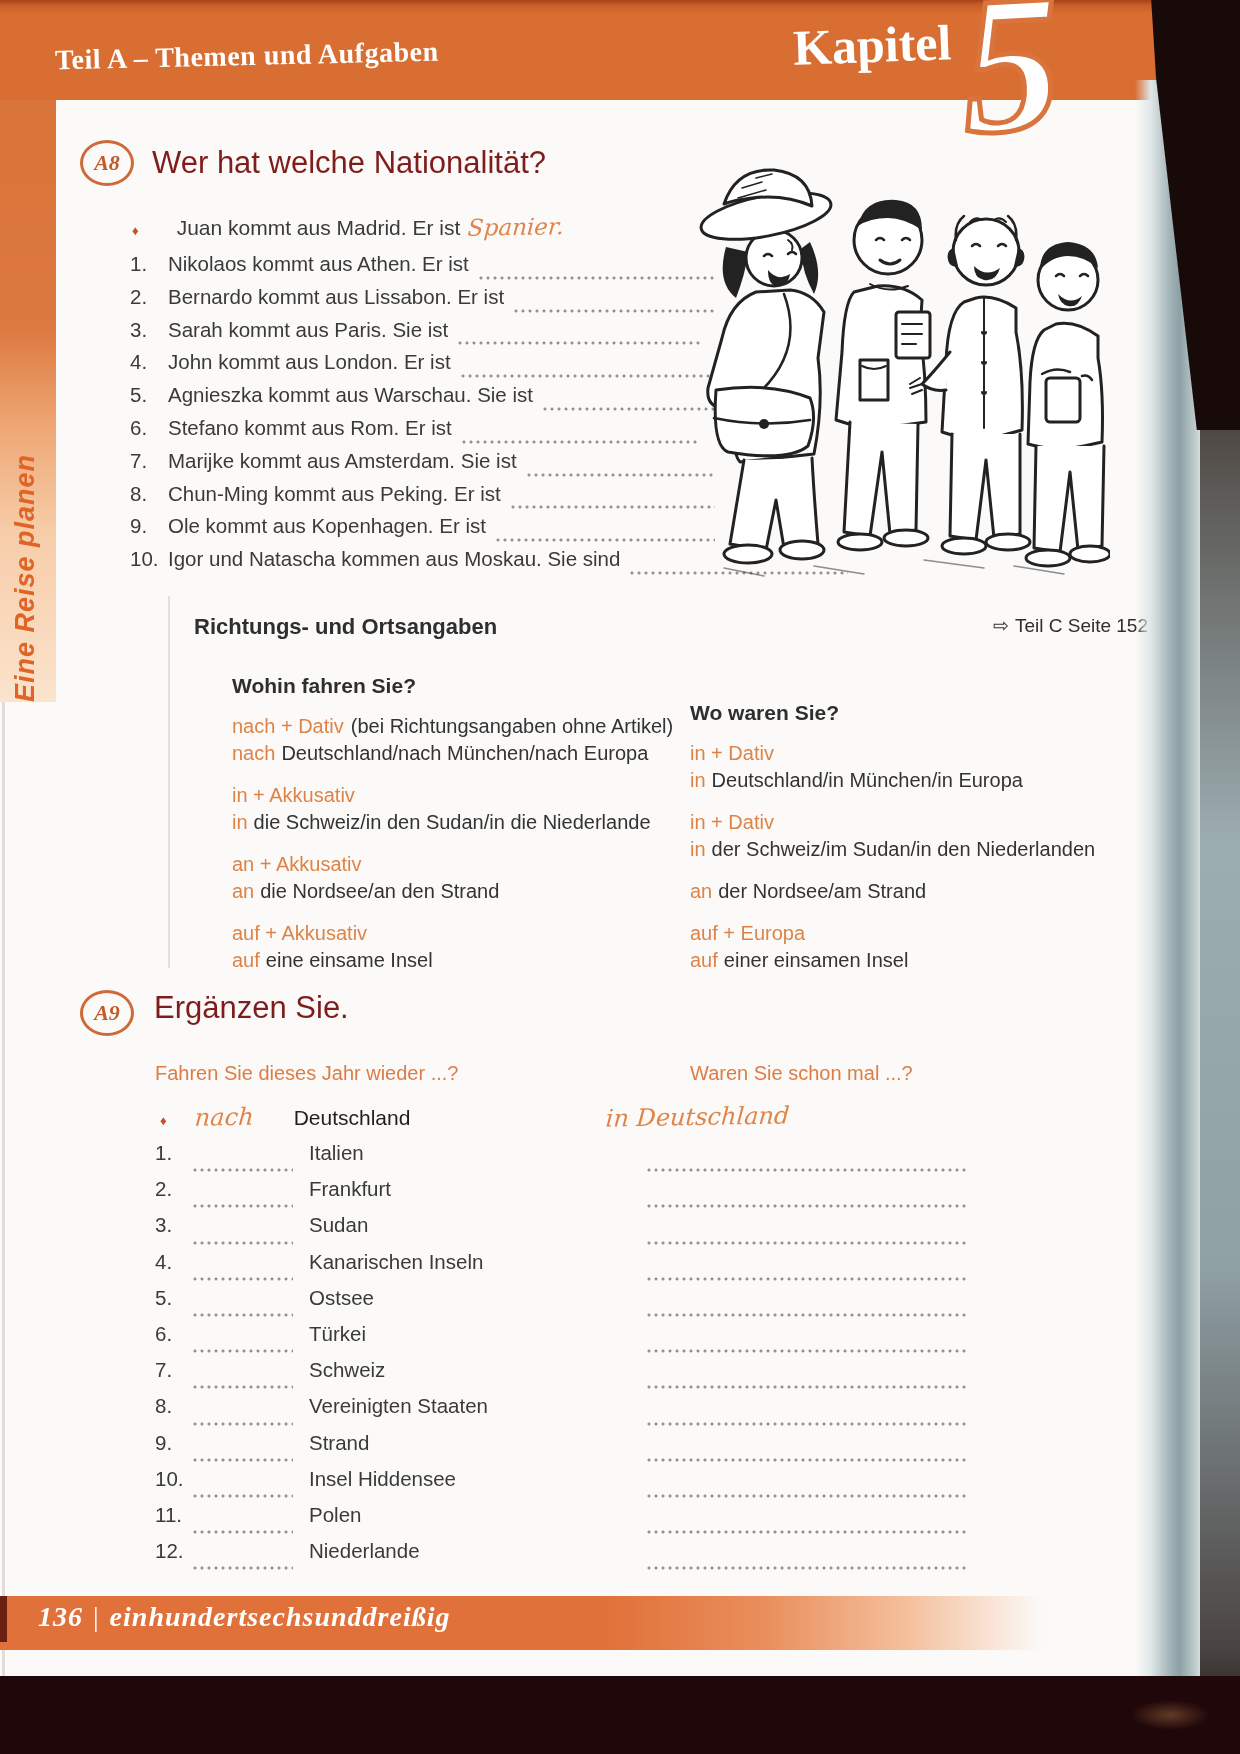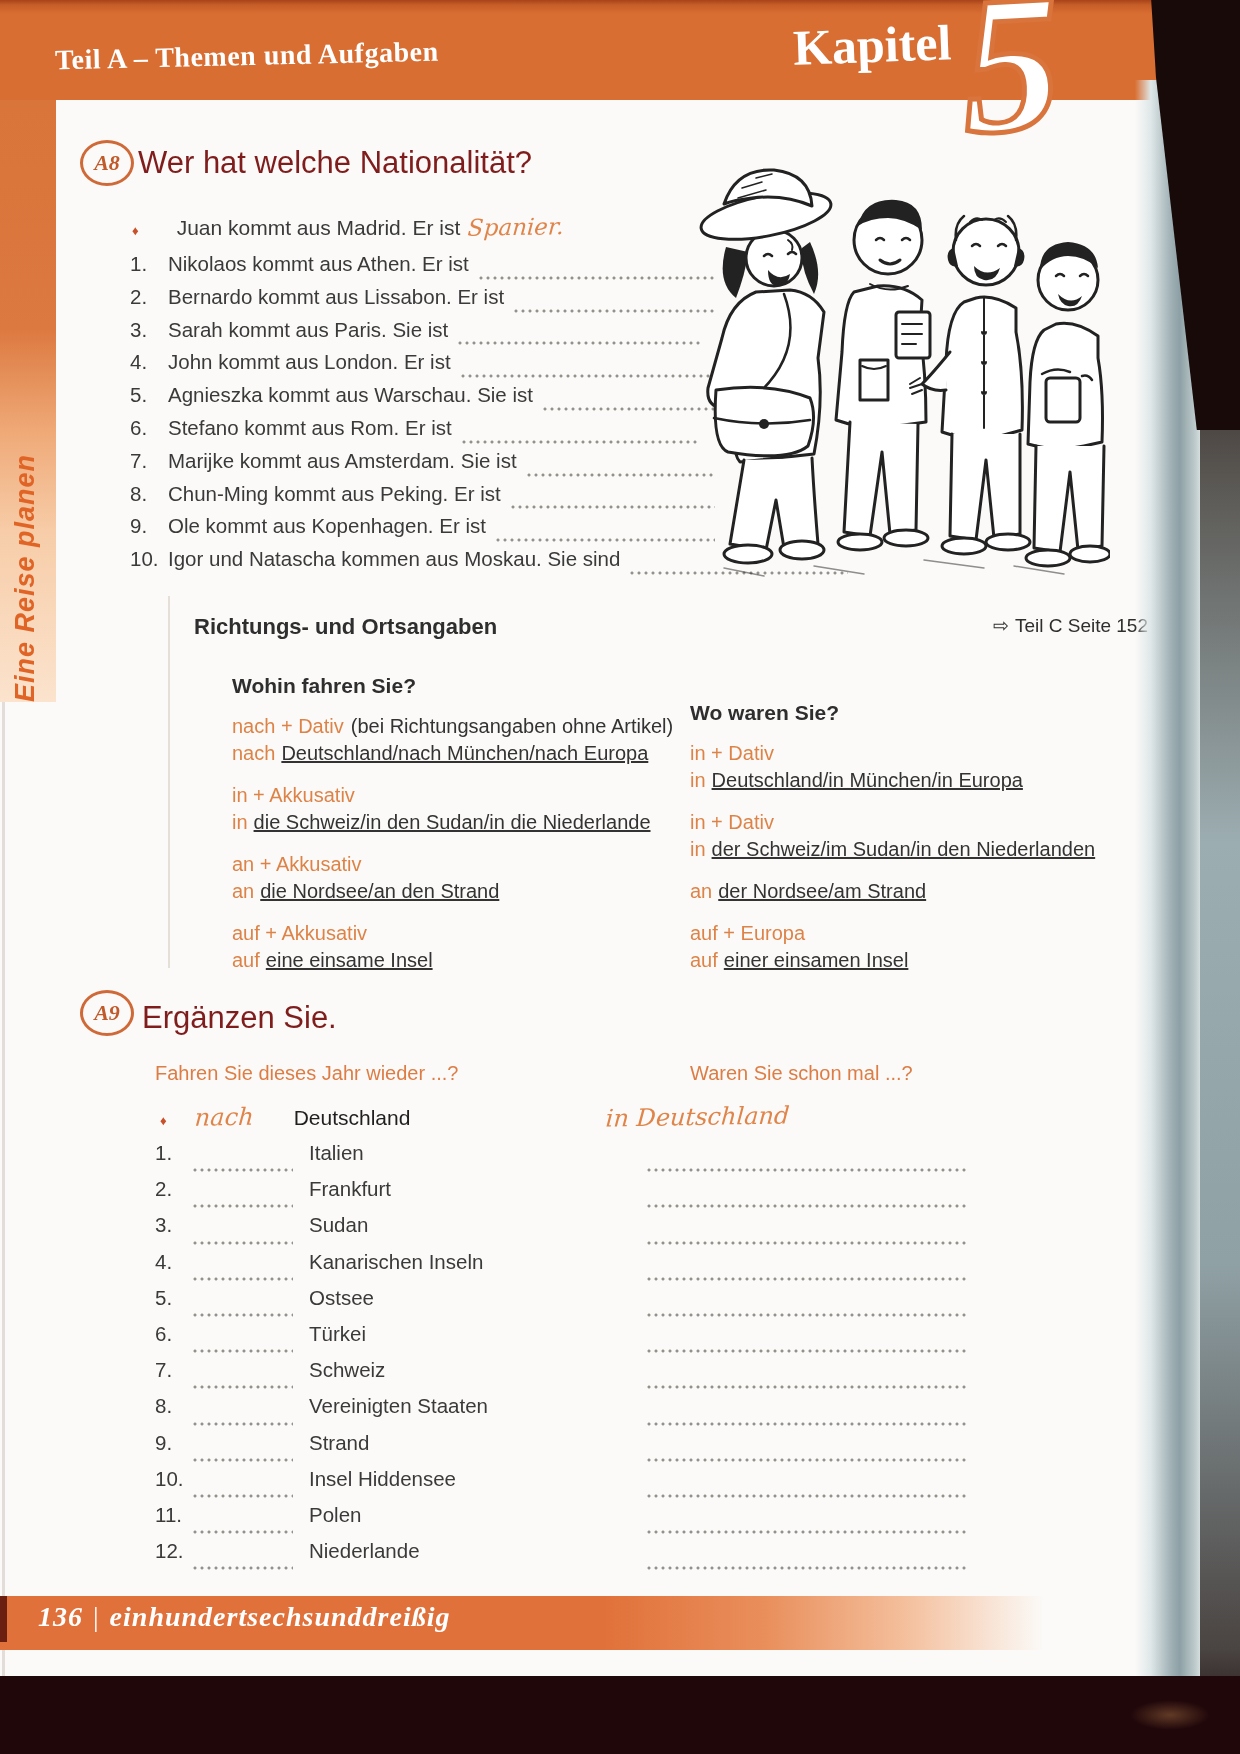--- a/index.html
+++ b/index.html
@@ -46,21 +46,21 @@
   .sect-title{color:#7f1d1d;font-size:31px;font-weight:500;}
   .hand{font-family:"DejaVu Serif",serif;font-style:italic;color:#e0854a;
     display:inline-block;transform:skewX(-5deg) rotate(-1deg);}
   .bullet{color:#c8502a;font-size:13px;}
   .dots{display:inline-block;height:6px;align-self:flex-end;margin-bottom:4px;
     background-image:radial-gradient(circle at 2px 3px,#94908a 1.4px,rgba(0,0,0,0) 1.7px);
     background-size:7px 6px;background-repeat:repeat-x;}
 
   
   .a8{position:absolute;left:80px;top:140px;width:1080px;}
-  .a8-head{display:flex;align-items:center;gap:4px;}
+  .a8-head{display:flex;align-items:center;gap:18px;}
   .a8-example{display:flex;align-items:baseline;margin:28px 0 0 52px;font-size:21px;}
   .a8-example .bullet{margin-right:38px;}
   .a8-example .hand{font-size:23px;margin-left:8px;}
   .a8-list{margin:12px 0 0 50px;}
   .a8-row{display:flex;align-items:baseline;height:32.8px;font-size:20.5px;width:585px;}
   .a8-row .num{width:38px;}
   .a8-row .fill{flex:1;margin-left:10px;}
   .a8-row.wide{width:718px;}
 
   
@@ -74,25 +74,25 @@
   .gbox-ref{font-size:19px;color:#2e2e2e;}
   .gbox-ref .arr{margin-right:6px;}
   .g-cols{display:flex;padding:34px 0 0 62px;align-items:flex-end;}
   .g-col-left{width:458px;}
   .g-col-right{flex:1;}
   .g-colhead{font-weight:bold;font-size:21px;color:#2e2e2e;margin-bottom:4px;}
   .g-group{margin-top:15px;line-height:27px;font-size:20px;}
   .g-rule{color:#dd8347;}
   .g-note{color:#333;margin-left:7px;}
   .g-prep{color:#dd8347;}
-  .g-rest{color:#333;margin-left:6px;text-decoration:underline;}
+  .g-rest{color:#333;margin-left:6px;}
 
   
   .a9{position:absolute;left:80px;top:990px;width:1080px;}
-  .a9-head{display:flex;align-items:flex-end;gap:8px;}
+  .a9-head{display:flex;align-items:flex-start;gap:20px;}
   .a9-subheads{display:flex;margin-top:26px;font-size:20px;color:#dd7d45;}
   .a9-subheads .lh{margin-left:75px;width:460px;}
   .a9-subheads .rh{margin-left:75px;text-align:center;}
   .a9-example{display:flex;align-items:baseline;margin-top:18px;font-size:21px;}
   .a9-example .bullet{margin-left:80px;}
   .a9-example .ans{width:95px;margin-left:28px;font-size:24px;}
   .a9-example .lbl{width:312px;margin-left:4px;color:#1f1f1f;}
   .a9-example .rans{font-size:24px;}
   .a9-rows{margin-top:10px;}
   .a9-row{display:flex;align-items:baseline;height:36.2px;font-size:20.5px;}

